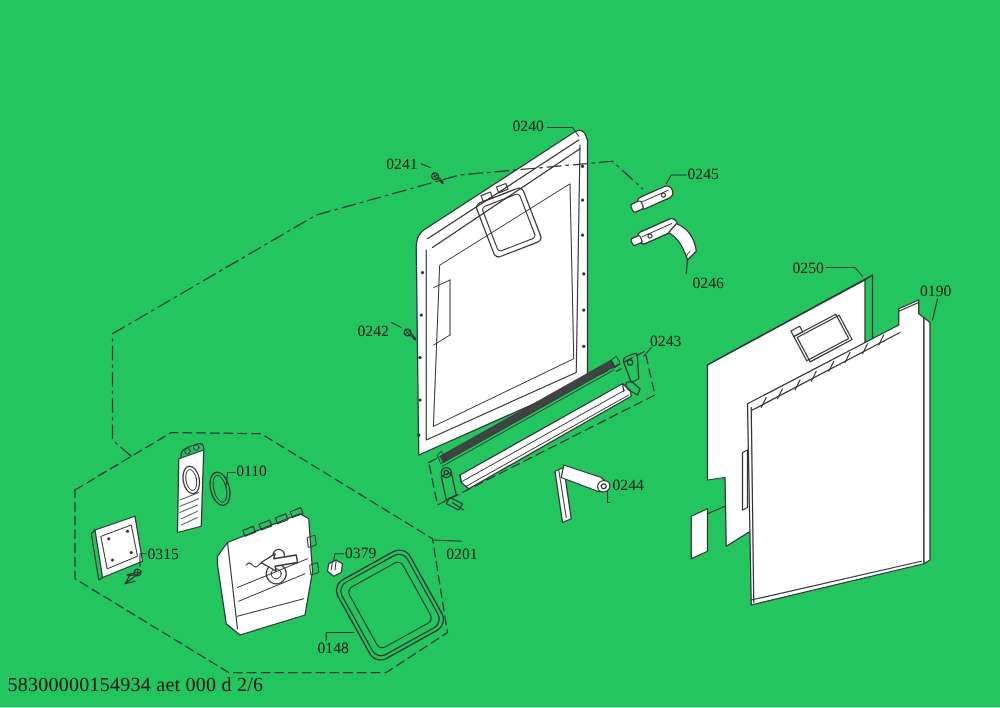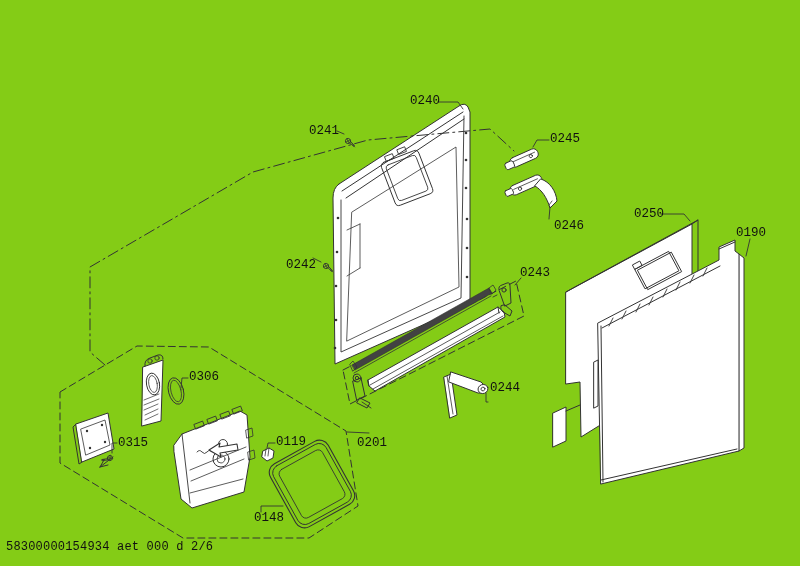--- a/index.html
+++ b/index.html
@@ -1,20 +1,20 @@
 <!DOCTYPE html>
 <html><head>
 <meta charset="utf-8">
 <style>
   html,body{margin:0;padding:0;background:#fff;}
-  .stage{position:relative;width:800px;height:566px;background:#84cc16;overflow:hidden;
-         font-family:Liberation Mono, monospace;}
+  .stage{position:relative;width:800px;height:566px;background:#22c55e;overflow:hidden;
+         font-family:Liberation Serif, serif;}
   .stage svg{position:absolute;left:0;top:0;}
   .plabel{position:absolute;font-size:12.5px;line-height:13px;color:#111;white-space:nowrap;}
-  .docid{position:absolute;left:6px;top:540px;font-size:12px;color:#111;letter-spacing:.2px;}
+  .docid{position:absolute;left:6px;top:540px;font-size:16px;color:#111;letter-spacing:.2px;}
   
   path,rect,circle,ellipse,line{vector-effect:non-scaling-stroke;}
 </style>
 </head>
 <body>
 
 <div class="stage">
 
 <svg width="800" height="566" viewBox="0 0 800 566" fill="none" stroke="#333" stroke-width="1" stroke-linecap="round" stroke-linejoin="round">
 
@@ -224,20 +224,20 @@
 
   <span class="plabel" style="left:410px;top:95px">0240</span>
   <span class="plabel" style="left:309px;top:125px">0241</span>
   <span class="plabel" style="left:286px;top:259px">0242</span>
   <span class="plabel" style="left:520px;top:267px">0243</span>
   <span class="plabel" style="left:490px;top:382px">0244</span>
   <span class="plabel" style="left:550px;top:133px">0245</span>
   <span class="plabel" style="left:554px;top:220px">0246</span>
   <span class="plabel" style="left:634px;top:208px">0250</span>
   <span class="plabel" style="left:736px;top:227px">0190</span>
-  <span class="plabel" style="left:189px;top:371px">0306</span>
+  <span class="plabel" style="left:189px;top:371px">0110</span>
   <span class="plabel" style="left:118px;top:437px">0315</span>
-  <span class="plabel" style="left:276px;top:436px">0119</span>
+  <span class="plabel" style="left:276px;top:436px">0379</span>
   <span class="plabel" style="left:357px;top:437px">0201</span>
   <span class="plabel" style="left:254px;top:512px">0148</span>
 
   <div class="docid">58300000154934 aet 000 d 2/6</div>
 </div>
 
 </body></html>

